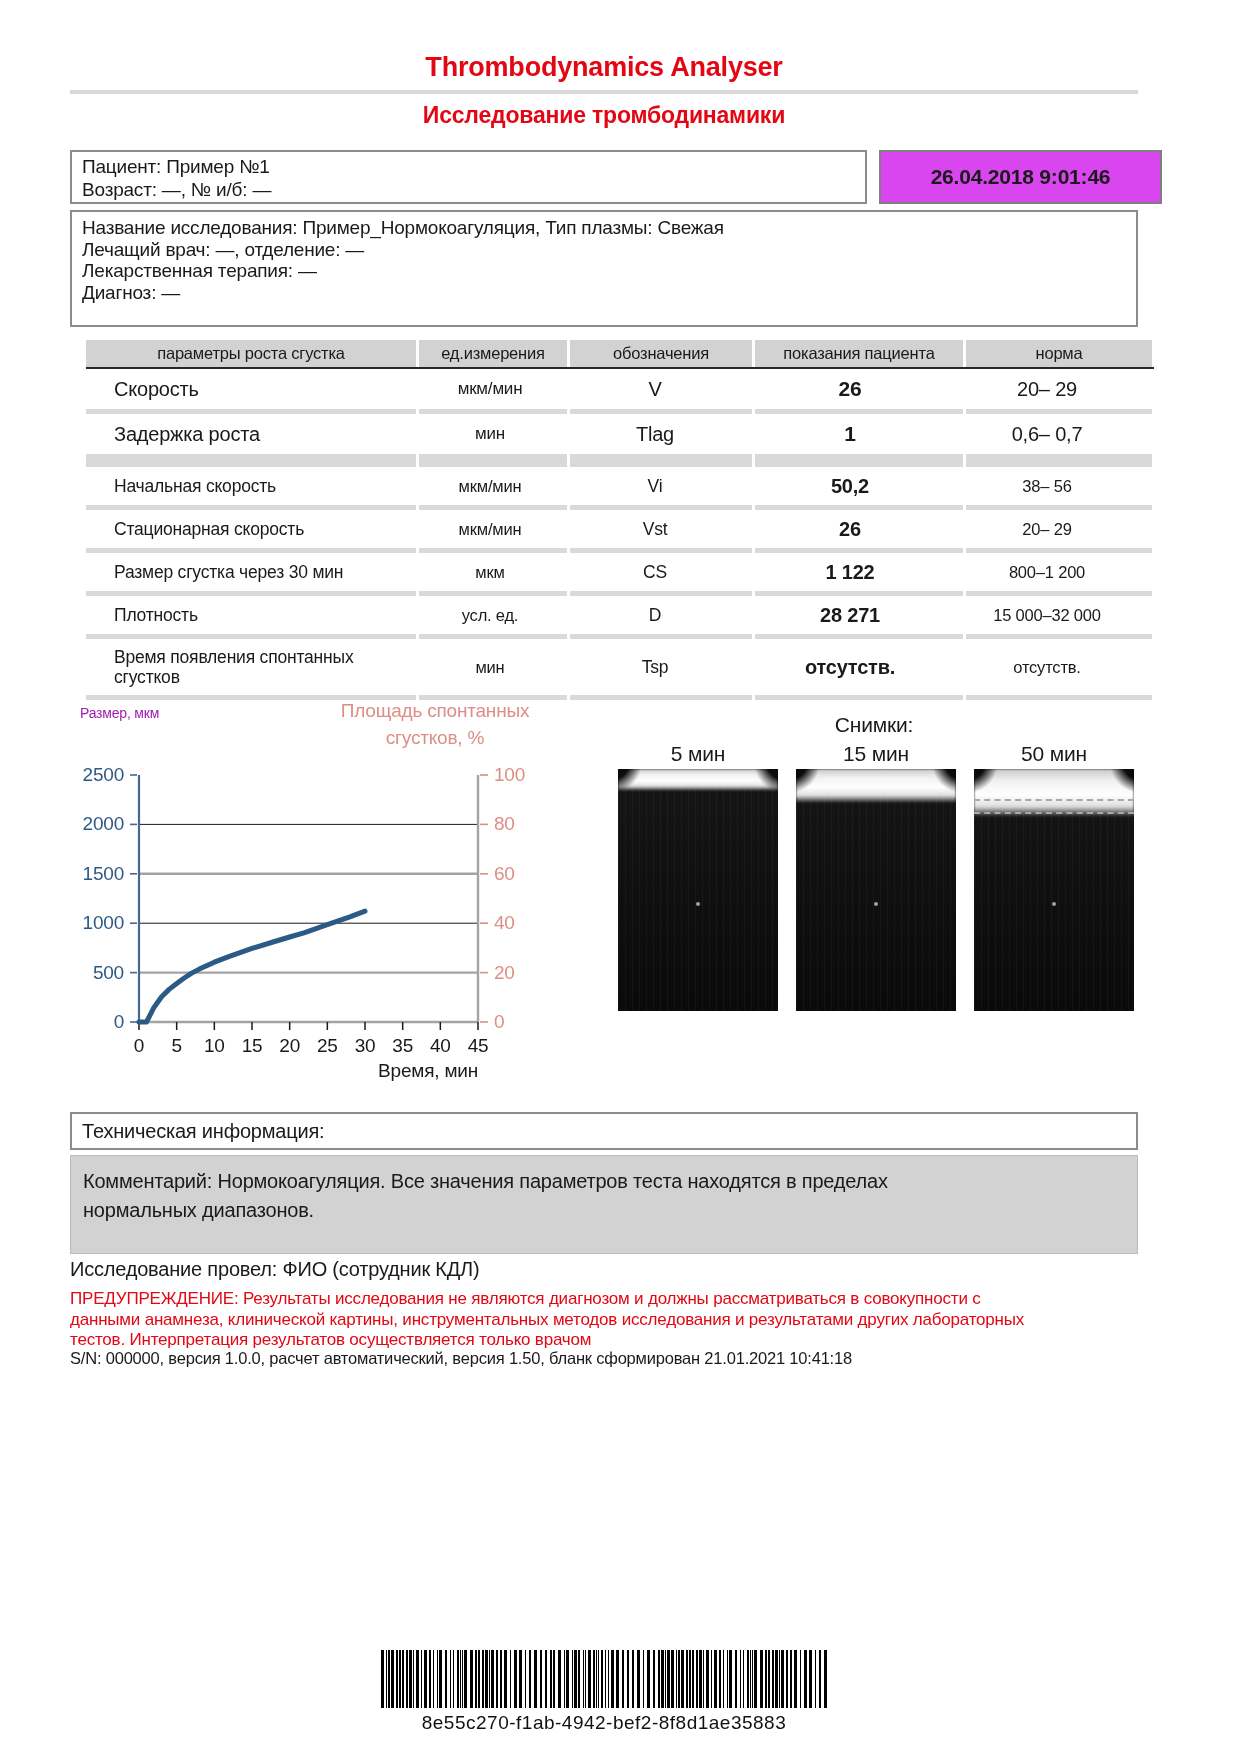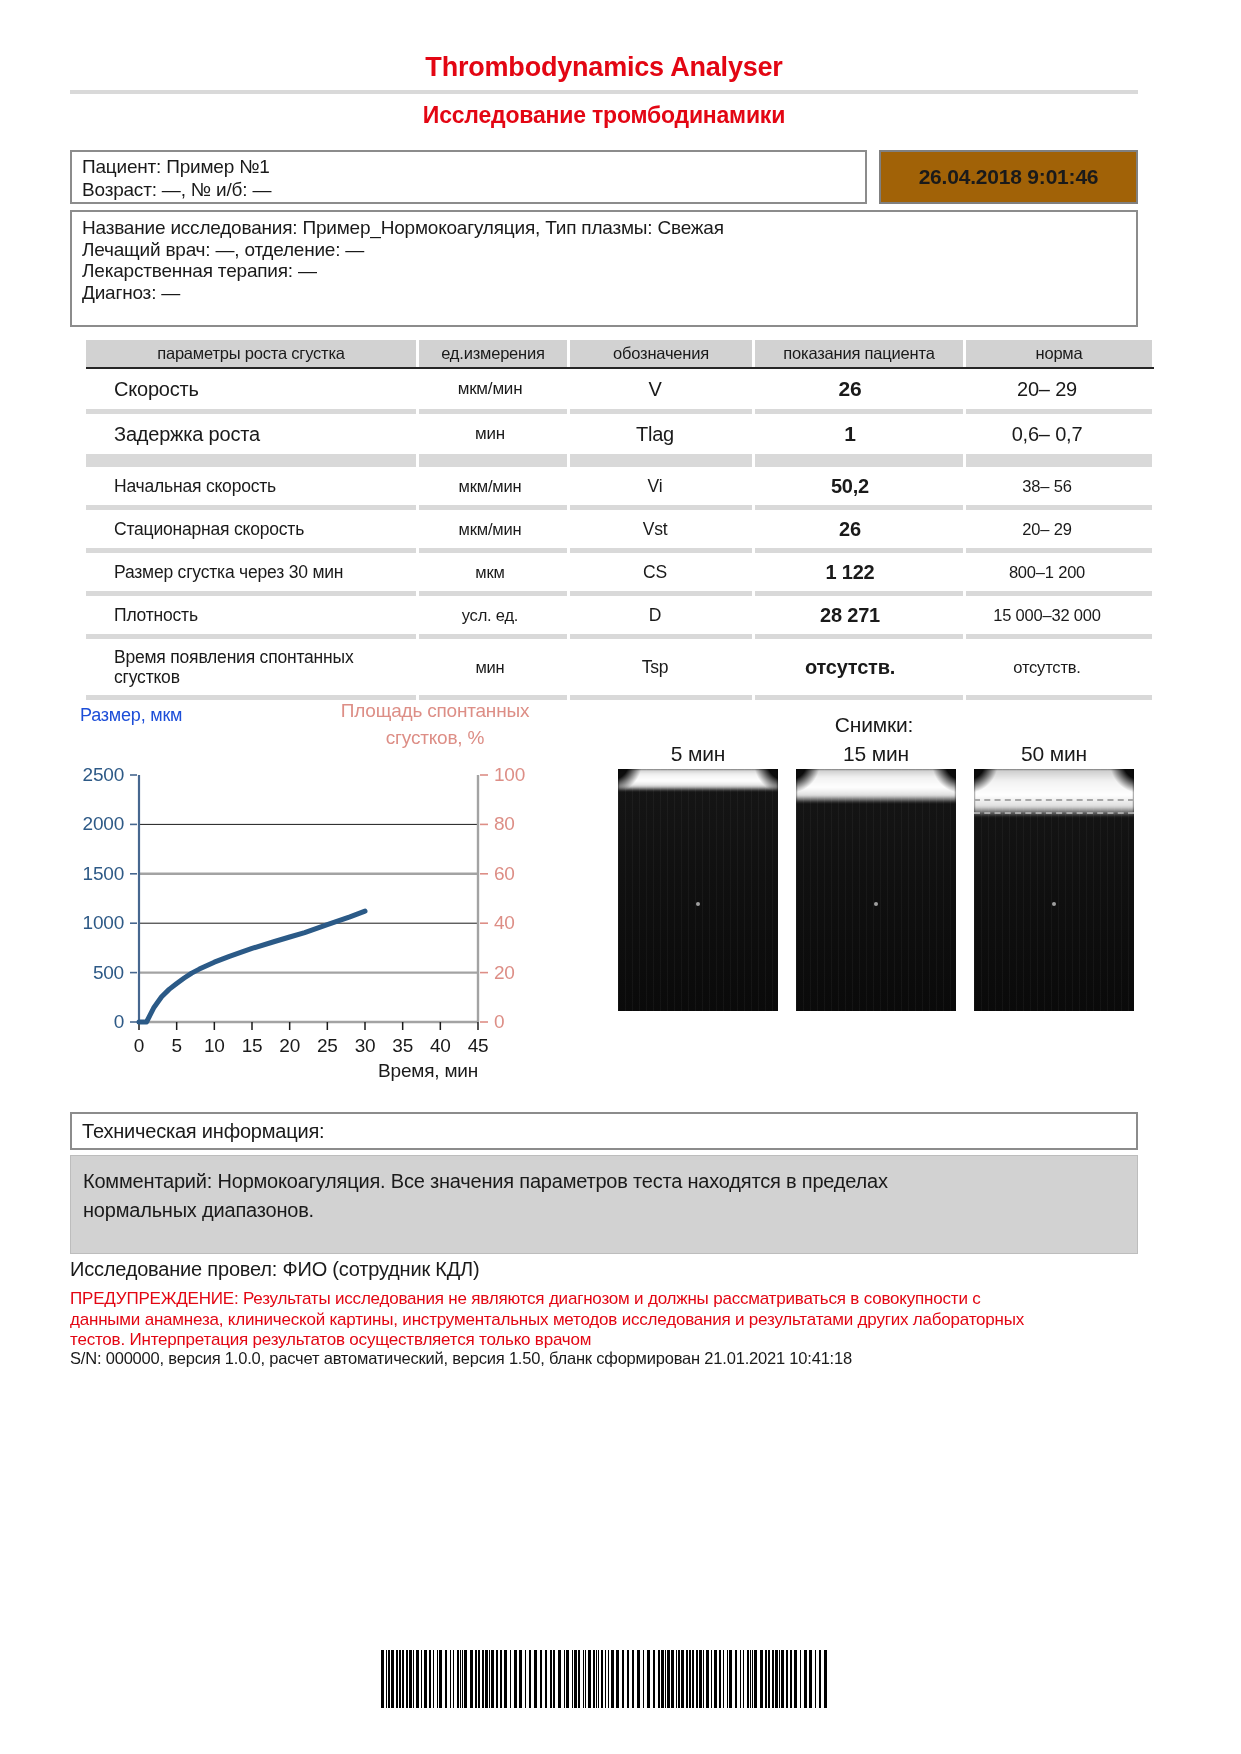--- a/index.html
+++ b/index.html
@@ -9,22 +9,22 @@
 
   .title { position:absolute; top:52px; left:0; width:100%; text-align:center;
            font-size:27px; font-weight:bold; color:#e30613; }
   .rule  { position:absolute; top:90px; left:0; width:100%; height:4px; background:#d9d9d9; }
   .subtitle { position:absolute; top:102px; left:0; width:100%; text-align:center;
               font-size:23px; font-weight:bold; color:#e30613; }
 
   .patient-box { position:absolute; top:150px; left:0; width:797px; height:54px;
                  border:2px solid #8c8c8c; background:#fff; padding:3px 0 0 10px;
                  font-size:19px; line-height:23px; }
-  .date-box { position:absolute; top:150px; left:809px; width:259px; height:54px;
-              border:2px solid #808080; background:#a16207; font-size:21px; font-weight:bold;
+  .date-box { position:absolute; top:150px; left:809px; width:283px; height:54px;
+              border:2px solid #808080; background:#d946ef; font-size:21px; font-weight:bold;
               display:flex; align-items:center; justify-content:center; }
 
   .study-box { position:absolute; top:210px; left:0; width:1068px; height:117px;
                border:2px solid #8c8c8c; background:#fff; padding:5px 0 0 10px;
                font-size:19px; line-height:21.5px; }
 
   .table { position:absolute; top:340px; left:16px; width:1068px; }
   .t-header { display:flex; gap:3px; }
   .t-header div { background:#d2d2d2; height:27px; line-height:27px; text-align:center;
                   font-size:16.5px; color:#1a1a1a; }
@@ -42,21 +42,21 @@
   .t-row.extra.tall { height:56px; }
   .t-row.extra .c0 { font-size:17.5px; line-height:20px; }
   .t-row.extra .c1 { font-size:16.5px; }
   .t-row.extra .c2 { font-size:17.5px; }
   .t-row.extra .c3 { font-size:20px; font-weight:600; }
   .t-row.extra .c4 { font-size:16.5px; }
   .t-sep { display:flex; gap:3px; }
   .t-sep div { background:#d9d9d9; }
 
   .chart-section { position:absolute; top:697px; left:0; width:1068px; height:385px; }
-  .axis-label-left { position:absolute; left:10px; top:8px; font-size:18px; color:#1d4ed8; }
+  .axis-label-left { position:absolute; left:10px; top:8px; font-size:14px; color:#a21caf; }
   .axis-label-right { position:absolute; left:250px; top:0; width:230px; text-align:center;
                       font-size:19px; line-height:27px; color:#dd8e86; }
   .chart-section svg { position:absolute; left:0; top:0; }
   .chart-section svg text { font-family:"Liberation Sans","DejaVu Sans",sans-serif; }
 
   .snap-title { position:absolute; left:548px; top:16px; width:512px; text-align:center;
                 font-size:21px; }
   .snap-label { position:absolute; top:45px; width:160px; text-align:center; font-size:21px; }
   .photo { position:absolute; top:72px; width:160px; height:242px; overflow:hidden;
            background:
@@ -313,16 +313,17 @@
     <div class="comment-box">
       <div class="txt">Комментарий: Нормокоагуляция. Все значения параметров теста находятся в пределах нормальных диапазонов.</div>
     </div>
 
     <div class="provel">Исследование провел: ФИО (сотрудник КДЛ)</div>
     <div class="warning">ПРЕДУПРЕЖДЕНИЕ: Результаты исследования не являются диагнозом и должны рассматриваться в совокупности с данными анамнеза, клинической картины, инструментальных методов исследования и результатами других лабораторных тестов. Интерпретация результатов осуществляется только врачом</div>
     <div class="sn">S/N: 000000, версия 1.0.0, расчет автоматический, версия 1.50, бланк сформирован 21.01.2021 10:41:18</div>
 
     <div class="barcode-wrap">
       <div class="barcode" id="barcode"><span style="width: 3px; background: rgb(0, 0, 0);"></span><span style="width: 2px;"></span><span style="width: 1px; background: rgb(0, 0, 0);"></span><span style="width: 1px;"></span><span style="width: 2px; background: rgb(0, 0, 0);"></span><span style="width: 1px;"></span><span style="width: 3px; background: rgb(0, 0, 0);"></span><span style="width: 2px;"></span><span style="width: 2px; background: rgb(0, 0, 0);"></span><span style="width: 1px;"></span><span style="width: 2px; background: rgb(0, 0, 0);"></span><span style="width: 1px;"></span><span style="width: 2px; background: rgb(0, 0, 0);"></span><span style="width: 2px;"></span><span style="width: 2px; background: rgb(0, 0, 0);"></span><span style="width: 1px;"></span><span style="width: 3px; background: rgb(0, 0, 0);"></span><span style="width: 1px;"></span><span style="width: 1px; background: rgb(0, 0, 0);"></span><span style="width: 2px;"></span><span style="width: 3px; background: rgb(0, 0, 0);"></span><span style="width: 2px;"></span><span style="width: 1px; background: rgb(0, 0, 0);"></span><span style="width: 2px;"></span><span style="width: 3px; background: rgb(0, 0, 0);"></span><span style="width: 2px;"></span><span style="width: 2px; background: rgb(0, 0, 0);"></span><span style="width: 2px;"></span><span style="width: 1px; background: rgb(0, 0, 0);"></span><span style="width: 3px;"></span><span style="width: 1px; background: rgb(0, 0, 0);"></span><span style="width: 1px;"></span><span style="width: 3px; background: rgb(0, 0, 0);"></span><span style="width: 3px;"></span><span style="width: 2px; background: rgb(0, 0, 0);"></span><span style="width: 3px;"></span><span style="width: 1px; background: rgb(0, 0, 0);"></span><span style="width: 2px;"></span><span style="width: 1px; background: rgb(0, 0, 0);"></span><span style="width: 3px;"></span><span style="width: 2px; background: rgb(0, 0, 0);"></span><span style="width: 1px;"></span><span style="width: 1px; background: rgb(0, 0, 0);"></span><span style="width: 1px;"></span><span style="width: 1px; background: rgb(0, 0, 0);"></span><span style="width: 1px;"></span><span style="width: 3px; background: rgb(0, 0, 0);"></span><span style="width: 3px;"></span><span style="width: 3px; background: rgb(0, 0, 0);"></span><span style="width: 2px;"></span><span style="width: 2px; background: rgb(0, 0, 0);"></span><span style="width: 1px;"></span><span style="width: 2px; background: rgb(0, 0, 0);"></span><span style="width: 2px;"></span><span style="width: 2px; background: rgb(0, 0, 0);"></span><span style="width: 1px;"></span><span style="width: 3px; background: rgb(0, 0, 0);"></span><span style="width: 1px;"></span><span style="width: 1px; background: rgb(0, 0, 0);"></span><span style="width: 1px;"></span><span style="width: 3px; background: rgb(0, 0, 0);"></span><span style="width: 2px;"></span><span style="width: 2px; background: rgb(0, 0, 0);"></span><span style="width: 2px;"></span><span style="width: 2px; background: rgb(0, 0, 0);"></span><span style="width: 2px;"></span><span style="width: 3px; background: rgb(0, 0, 0);"></span><span style="width: 3px;"></span><span style="width: 1px; background: rgb(0, 0, 0);"></span><span style="width: 3px;"></span><span style="width: 3px; background: rgb(0, 0, 0);"></span><span style="width: 2px;"></span><span style="width: 3px; background: rgb(0, 0, 0);"></span><span style="width: 3px;"></span><span style="width: 1px; background: rgb(0, 0, 0);"></span><span style="width: 3px;"></span><span style="width: 2px; background: rgb(0, 0, 0);"></span><span style="width: 3px;"></span><span style="width: 3px; background: rgb(0, 0, 0);"></span><span style="width: 3px;"></span><span style="width: 2px; background: rgb(0, 0, 0);"></span><span style="width: 3px;"></span><span style="width: 2px; background: rgb(0, 0, 0);"></span><span style="width: 3px;"></span><span style="width: 2px; background: rgb(0, 0, 0);"></span><span style="width: 1px;"></span><span style="width: 2px; background: rgb(0, 0, 0);"></span><span style="width: 3px;"></span><span style="width: 3px; background: rgb(0, 0, 0);"></span><span style="width: 3px;"></span><span style="width: 1px; background: rgb(0, 0, 0);"></span><span style="width: 1px;"></span><span style="width: 3px; background: rgb(0, 0, 0);"></span><span style="width: 3px;"></span><span style="width: 1px; background: rgb(0, 0, 0);"></span><span style="width: 1px;"></span><span style="width: 3px; background: rgb(0, 0, 0);"></span><span style="width: 1px;"></span><span style="width: 2px; background: rgb(0, 0, 0);"></span><span style="width: 3px;"></span><span style="width: 1px; background: rgb(0, 0, 0);"></span><span style="width: 1px;"></span><span style="width: 1px; background: rgb(0, 0, 0);"></span><span style="width: 2px;"></span><span style="width: 3px; background: rgb(0, 0, 0);"></span><span style="width: 2px;"></span><span style="width: 2px; background: rgb(0, 0, 0);"></span><span style="width: 1px;"></span><span style="width: 1px; background: rgb(0, 0, 0);"></span><span style="width: 1px;"></span><span style="width: 1px; background: rgb(0, 0, 0);"></span><span style="width: 2px;"></span><span style="width: 2px; background: rgb(0, 0, 0);"></span><span style="width: 2px;"></span><span style="width: 1px; background: rgb(0, 0, 0);"></span><span style="width: 2px;"></span><span style="width: 1px; background: rgb(0, 0, 0);"></span><span style="width: 2px;"></span><span style="width: 3px; background: rgb(0, 0, 0);"></span><span style="width: 2px;"></span><span style="width: 3px; background: rgb(0, 0, 0);"></span><span style="width: 3px;"></span><span style="width: 2px; background: rgb(0, 0, 0);"></span><span style="width: 3px;"></span><span style="width: 2px; background: rgb(0, 0, 0);"></span><span style="width: 3px;"></span><span style="width: 2px; background: rgb(0, 0, 0);"></span><span style="width: 3px;"></span><span style="width: 3px; background: rgb(0, 0, 0);"></span><span style="width: 3px;"></span><span style="width: 1px; background: rgb(0, 0, 0);"></span><span style="width: 3px;"></span><span style="width: 3px; background: rgb(0, 0, 0);"></span><span style="width: 3px;"></span><span style="width: 2px; background: rgb(0, 0, 0);"></span><span style="width: 3px;"></span><span style="width: 2px; background: rgb(0, 0, 0);"></span><span style="width: 1px;"></span><span style="width: 3px; background: rgb(0, 0, 0);"></span><span style="width: 1px;"></span><span style="width: 1px; background: rgb(0, 0, 0);"></span><span style="width: 1px;"></span><span style="width: 3px; background: rgb(0, 0, 0);"></span><span style="width: 1px;"></span><span style="width: 3px; background: rgb(0, 0, 0);"></span><span style="width: 2px;"></span><span style="width: 1px; background: rgb(0, 0, 0);"></span><span style="width: 1px;"></span><span style="width: 2px; background: rgb(0, 0, 0);"></span><span style="width: 1px;"></span><span style="width: 3px; background: rgb(0, 0, 0);"></span><span style="width: 2px;"></span><span style="width: 2px; background: rgb(0, 0, 0);"></span><span style="width: 1px;"></span><span style="width: 2px; background: rgb(0, 0, 0);"></span><span style="width: 1px;"></span><span style="width: 2px; background: rgb(0, 0, 0);"></span><span style="width: 2px;"></span><span style="width: 2px; background: rgb(0, 0, 0);"></span><span style="width: 1px;"></span><span style="width: 3px; background: rgb(0, 0, 0);"></span><span style="width: 1px;"></span><span style="width: 1px; background: rgb(0, 0, 0);"></span><span style="width: 2px;"></span><span style="width: 3px; background: rgb(0, 0, 0);"></span><span style="width: 2px;"></span><span style="width: 1px; background: rgb(0, 0, 0);"></span><span style="width: 2px;"></span><span style="width: 3px; background: rgb(0, 0, 0);"></span><span style="width: 2px;"></span><span style="width: 2px; background: rgb(0, 0, 0);"></span><span style="width: 2px;"></span><span style="width: 1px; background: rgb(0, 0, 0);"></span><span style="width: 3px;"></span><span style="width: 1px; background: rgb(0, 0, 0);"></span><span style="width: 1px;"></span><span style="width: 3px; background: rgb(0, 0, 0);"></span><span style="width: 3px;"></span><span style="width: 2px; background: rgb(0, 0, 0);"></span><span style="width: 3px;"></span><span style="width: 1px; background: rgb(0, 0, 0);"></span><span style="width: 2px;"></span><span style="width: 1px; background: rgb(0, 0, 0);"></span><span style="width: 3px;"></span><span style="width: 2px; background: rgb(0, 0, 0);"></span><span style="width: 1px;"></span><span style="width: 1px; background: rgb(0, 0, 0);"></span><span style="width: 1px;"></span><span style="width: 1px; background: rgb(0, 0, 0);"></span><span style="width: 1px;"></span><span style="width: 3px; background: rgb(0, 0, 0);"></span><span style="width: 3px;"></span><span style="width: 3px; background: rgb(0, 0, 0);"></span><span style="width: 2px;"></span><span style="width: 2px; background: rgb(0, 0, 0);"></span><span style="width: 1px;"></span><span style="width: 2px; background: rgb(0, 0, 0);"></span><span style="width: 2px;"></span><span style="width: 2px; background: rgb(0, 0, 0);"></span><span style="width: 1px;"></span><span style="width: 3px; background: rgb(0, 0, 0);"></span><span style="width: 1px;"></span><span style="width: 1px; background: rgb(0, 0, 0);"></span><span style="width: 1px;"></span><span style="width: 3px; background: rgb(0, 0, 0);"></span><span style="width: 2px;"></span><span style="width: 2px; background: rgb(0, 0, 0);"></span><span style="width: 2px;"></span><span style="width: 2px; background: rgb(0, 0, 0);"></span><span style="width: 2px;"></span><span style="width: 3px; background: rgb(0, 0, 0);"></span><span style="width: 3px;"></span><span style="width: 1px; background: rgb(0, 0, 0);"></span><span style="width: 3px;"></span><span style="width: 3px; background: rgb(0, 0, 0);"></span><span style="width: 2px;"></span><span style="width: 3px; background: rgb(0, 0, 0);"></span><span style="width: 3px;"></span><span style="width: 1px; background: rgb(0, 0, 0);"></span><span style="width: 3px;"></span><span style="width: 2px; background: rgb(0, 0, 0);"></span><span style="width: 3px;"></span><span style="width: 3px; background: rgb(0, 0, 0);"></span></div>
+      <div class="barcode-text">8e55c270-f1ab-4942-bef2-8f8d1ae35883</div>
     </div>
 
   </div>
 </div>
 
 </body></html>

